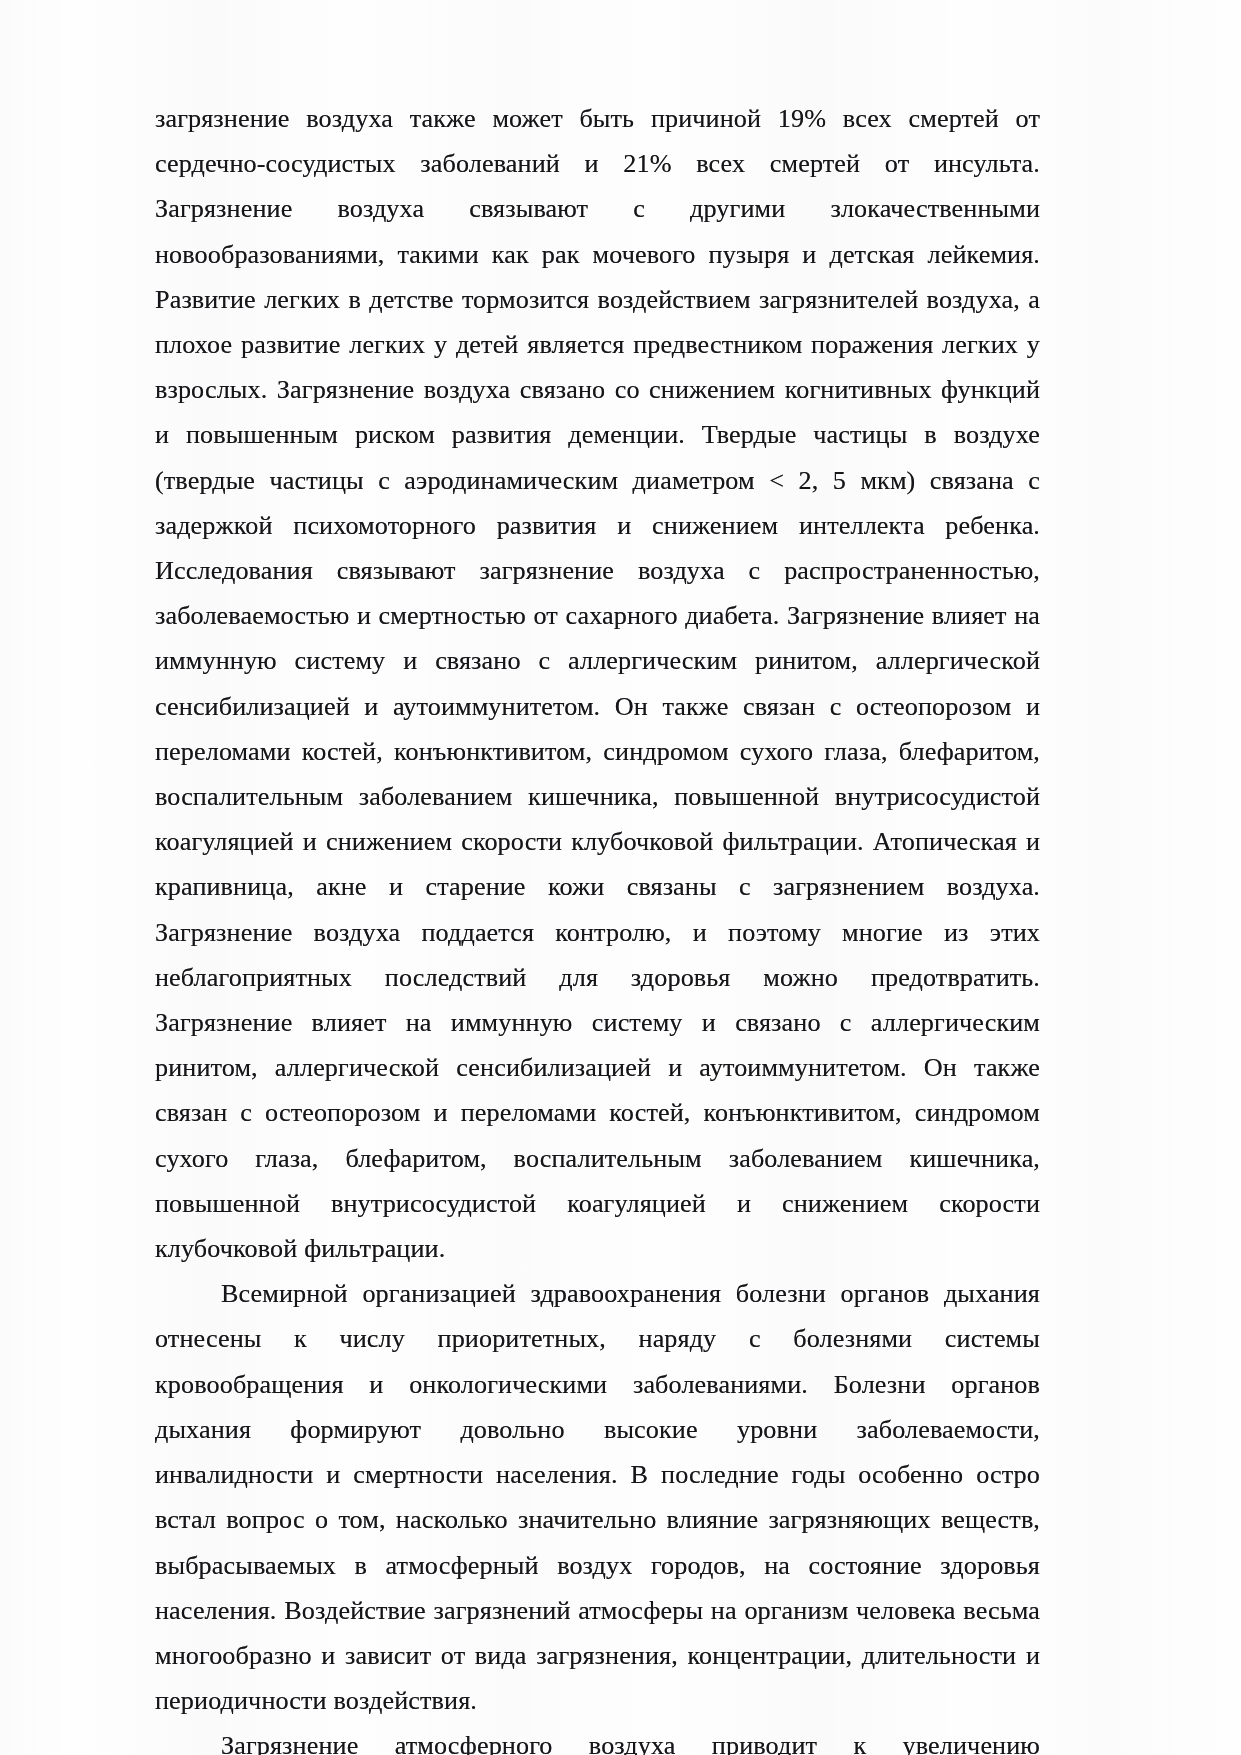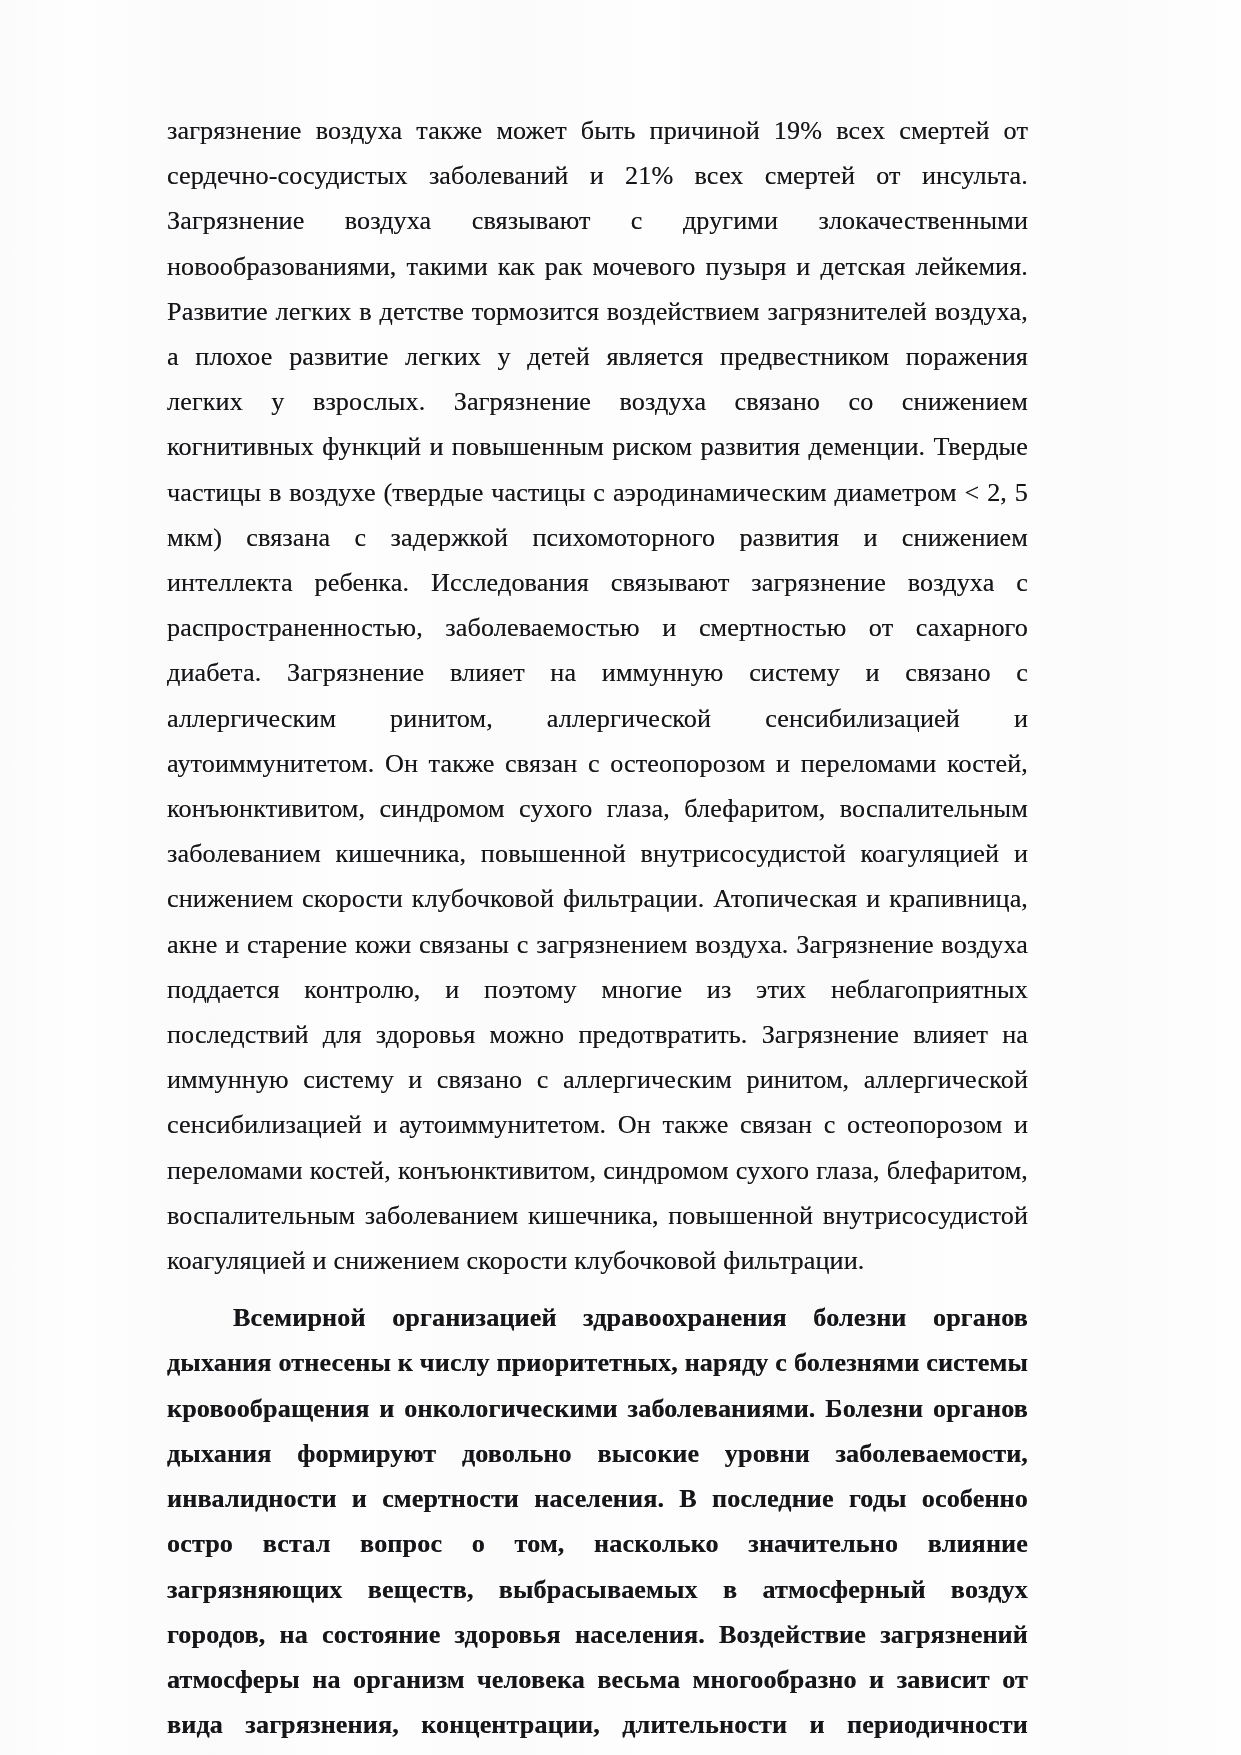--- a/index.html
+++ b/index.html
@@ -37,36 +37,35 @@
   }
 
   .text-column {
     position: absolute;
     left: 155px;
     top: 96px;
     width: 885px;
   }
 
   p.para {
-    margin: 12px;
+    margin: 0;
     padding: 0;
     color: #16161a;
     font-size: 26.2px;
     line-height: 45.2px;
     text-align: justify;
     text-justify: inter-word;
     letter-spacing: 0.1px;
     word-spacing: 0.2px;
     
     text-shadow: 0 0 0.45px rgba(0,0,0,0.55);
   }
 
   p.para + p.para {
     margin-top: 0;
-    font-weight: bold;
   }
 
   p.indent {
     text-indent: 66px;
   }
 
   
   p.para:last-child {
     text-align: justify;
   }

